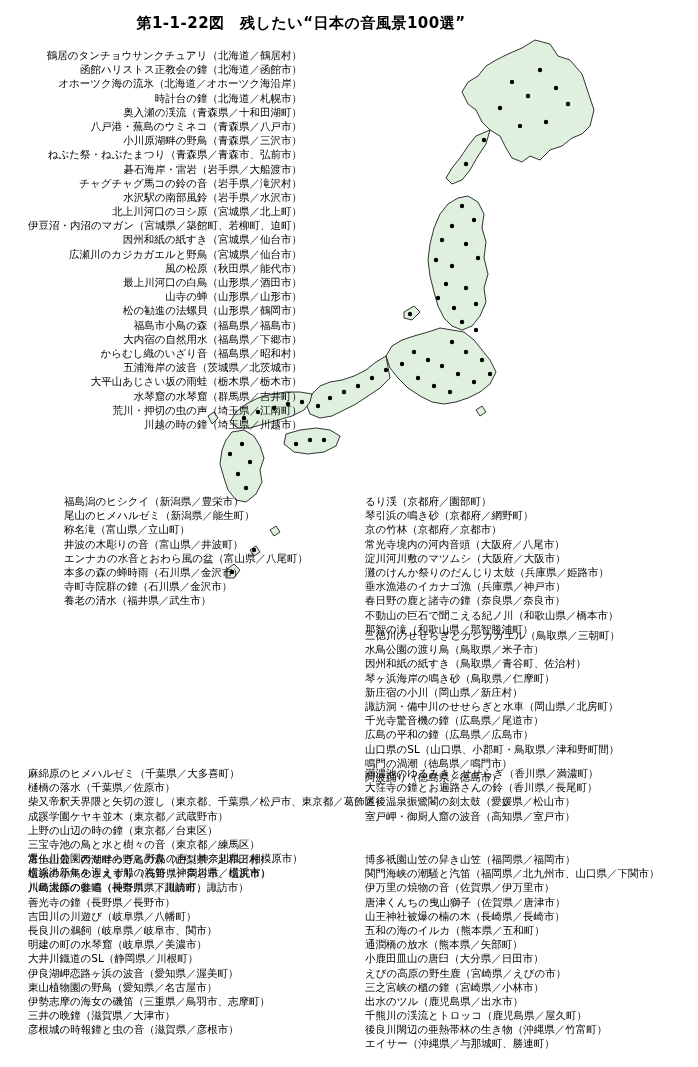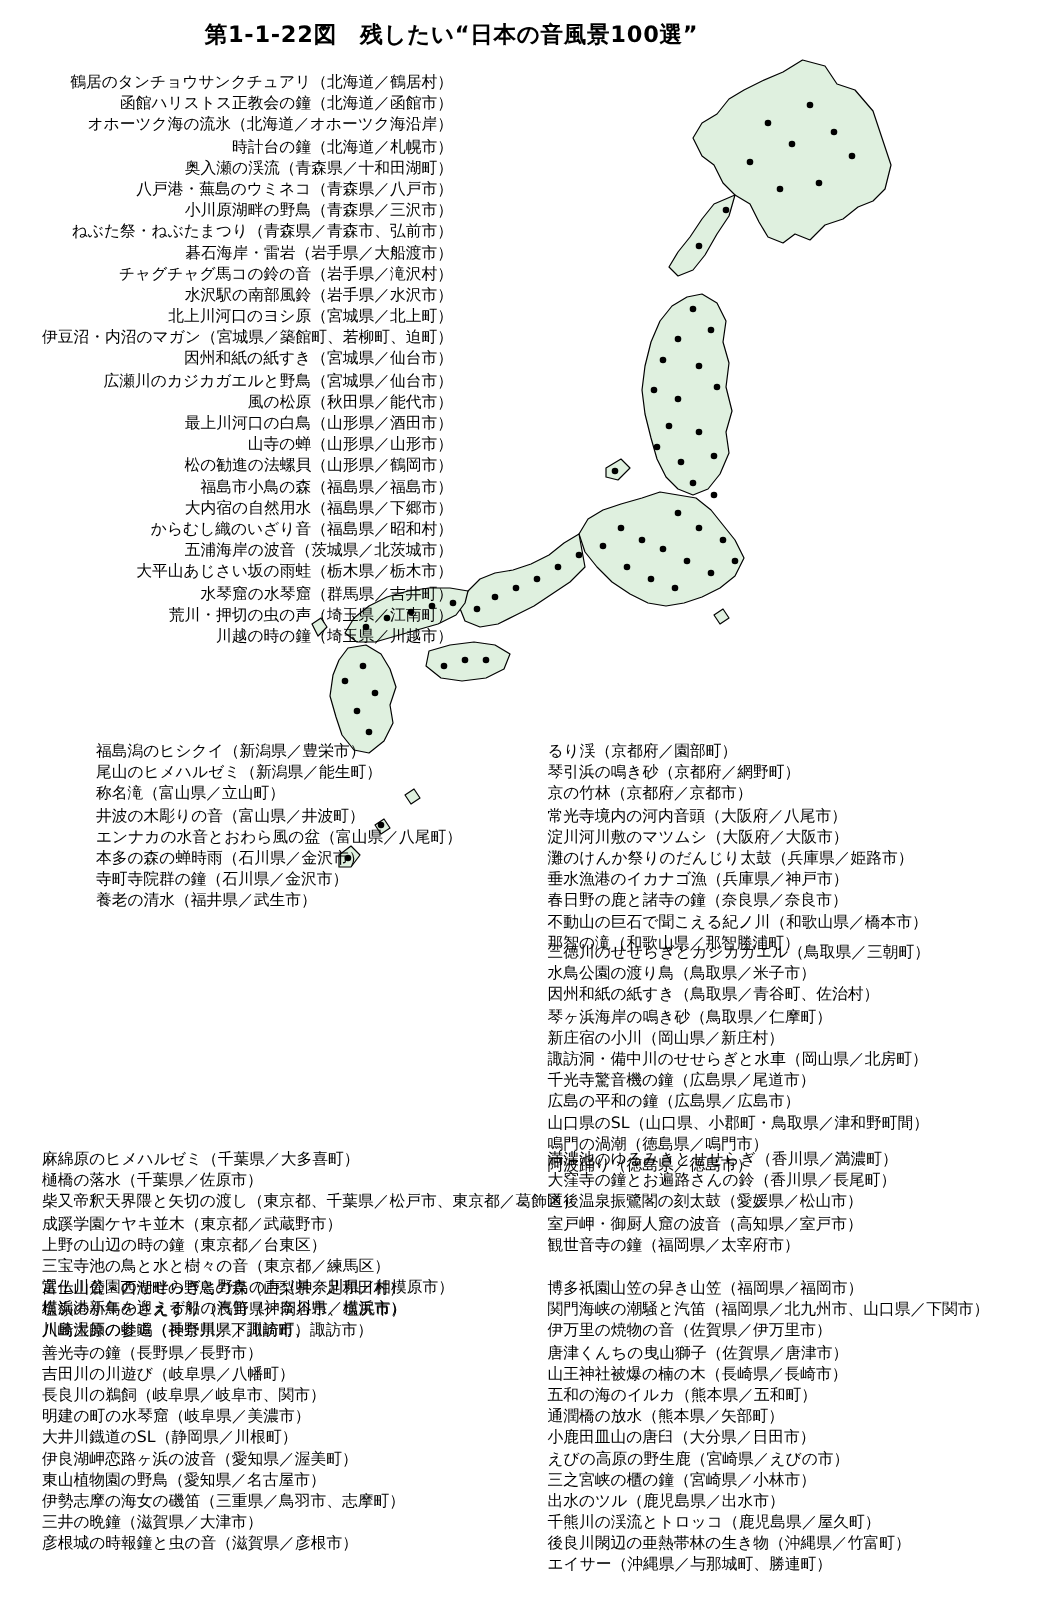--- a/index.html
+++ b/index.html
@@ -244,21 +244,20 @@
   <div>山口県のSL（山口県、小郡町・鳥取県／津和野町間）</div>
   <div>鳴門の渦潮（徳島県／鳴門市）</div>
   <div>阿波踊り（徳島県／徳島市）</div>
 </div>
 
 <div class="col" id="col-shikoku">
   <div>満濃池のゆるみきとせせらぎ（香川県／満濃町）</div>
   <div>大窪寺の鐘とお遍路さんの鈴（香川県／長尾町）</div>
   <div>道後温泉振鷺閣の刻太鼓（愛媛県／松山市）</div>
   <div>室戸岬・御厨人窟の波音（高知県／室戸市）</div>
-  <div>観世音寺の鐘（福岡県／太宰府市）</div>
 </div>
 
 <div class="col" id="col-kyushu">
   <div>博多祇園山笠の舁き山笠（福岡県／福岡市）</div>
   <div>関門海峡の潮騒と汽笛（福岡県／北九州市、山口県／下関市）</div>
   <div>伊万里の焼物の音（佐賀県／伊万里市）</div>
   <div>唐津くんちの曳山獅子（佐賀県／唐津市）</div>
   <div>山王神社被爆の楠の木（長崎県／長崎市）</div>
   <div>五和の海のイルカ（熊本県／五和町）</div>
   <div>通潤橋の放水（熊本県／矢部町）</div>

